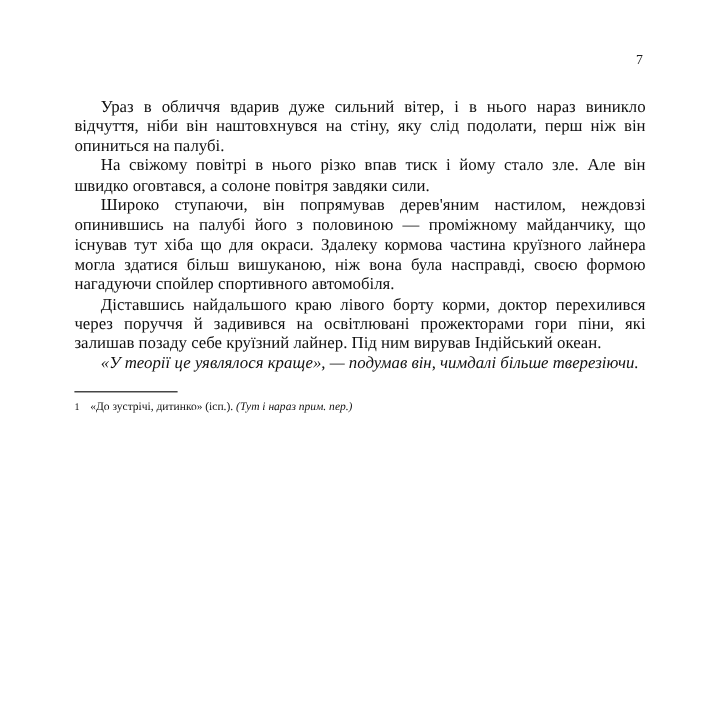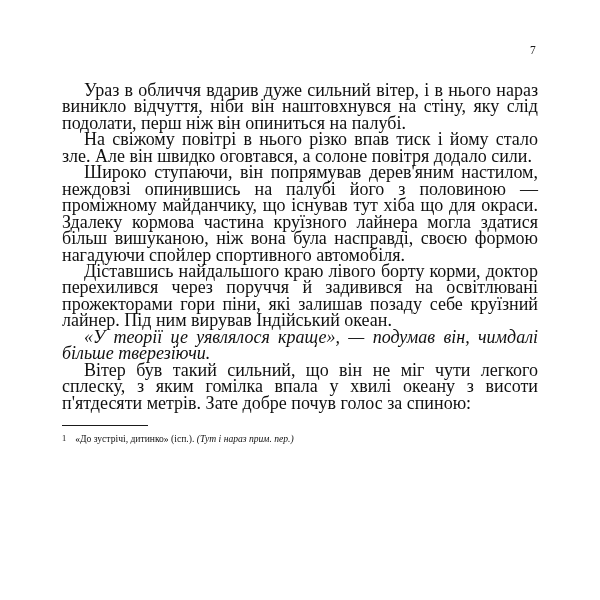--- a/index.html
+++ b/index.html
@@ -24,21 +24,21 @@
   }
   .page-number {
     text-align: right;
     font-size: 11.5px;
     color: #1a1a1a;
     letter-spacing: 0.2px;
     margin: 0 2px 24px 0;
     height: 14px;
   }
   .body-text {
-    font-size: 18px;
+    font-size: 14px;
     line-height: 16.45px;
     text-align: justify;
     text-justify: inter-word;
     hyphens: none;
     color: #101010;
   }
   .body-text p {
     margin: 0;
     text-indent: 22px;
   }
@@ -74,25 +74,24 @@
 </style>
 </head>
 <body>
 
 <div class="page">
 
   <div class="page-number">7</div>
 
   <div class="body-text">
     <p>Ураз в обличчя вдарив дуже сильний вітер, і в нього нараз виникло відчуття, ніби він наштовхнувся на стіну, яку слід подолати, перш ніж він опиниться на палубі.</p>
-    <p>На свіжому повітрі в нього різко впав тиск і йому стало зле. Але він швидко оговтався, а солоне повітря додало сили.</p>
+    <p>На свіжому повітрі в нього різко впав тиск і йому стало зле. Але він швидко оговтався, а солоне повітря завдяки сили.</p>
     <p>Широко ступаючи, він попрямував дерев'яним настилом, неждовзі опинившись на палубі його з половиною — проміжному майданчику, що існував тут хіба що для окраси. Здалеку кормова частина круїзного лайнера могла здатися більш вишуканою, ніж вона була насправді, своєю формою нагадуючи спойлер спортивного автомобіля.</p>
     <p>Діставшись найдальшого краю лівого борту корми, доктор перехилився через поруччя й задивився на освітлювані прожекторами гори піни, які залишав позаду себе круїзний лайнер. Під ним вирував Індійський океан.</p>
     <p class="italic"><em>«У теорії це уявлялося краще», — подумав він, чимдалі більше тверезіючи.</em></p>
-    <p>Вітер був такий сильний, що він не міг чути легкого сплеску, з яким гомілка впала у хвилі океану з висоти п'ятдесяти метрів. Зате добре почув голос за спиною:</p>
   </div>
 
   <div class="footnote-rule"></div>
 
   <div class="footnote">
     <span class="marker">1</span>
     <span class="ftext"><span>«До зустрічі, дитинко» (ісп.). </span><em>(Тут і нараз прим. пер.)</em></span>
   </div>
 
   <div class="spacer-bottom"></div>

